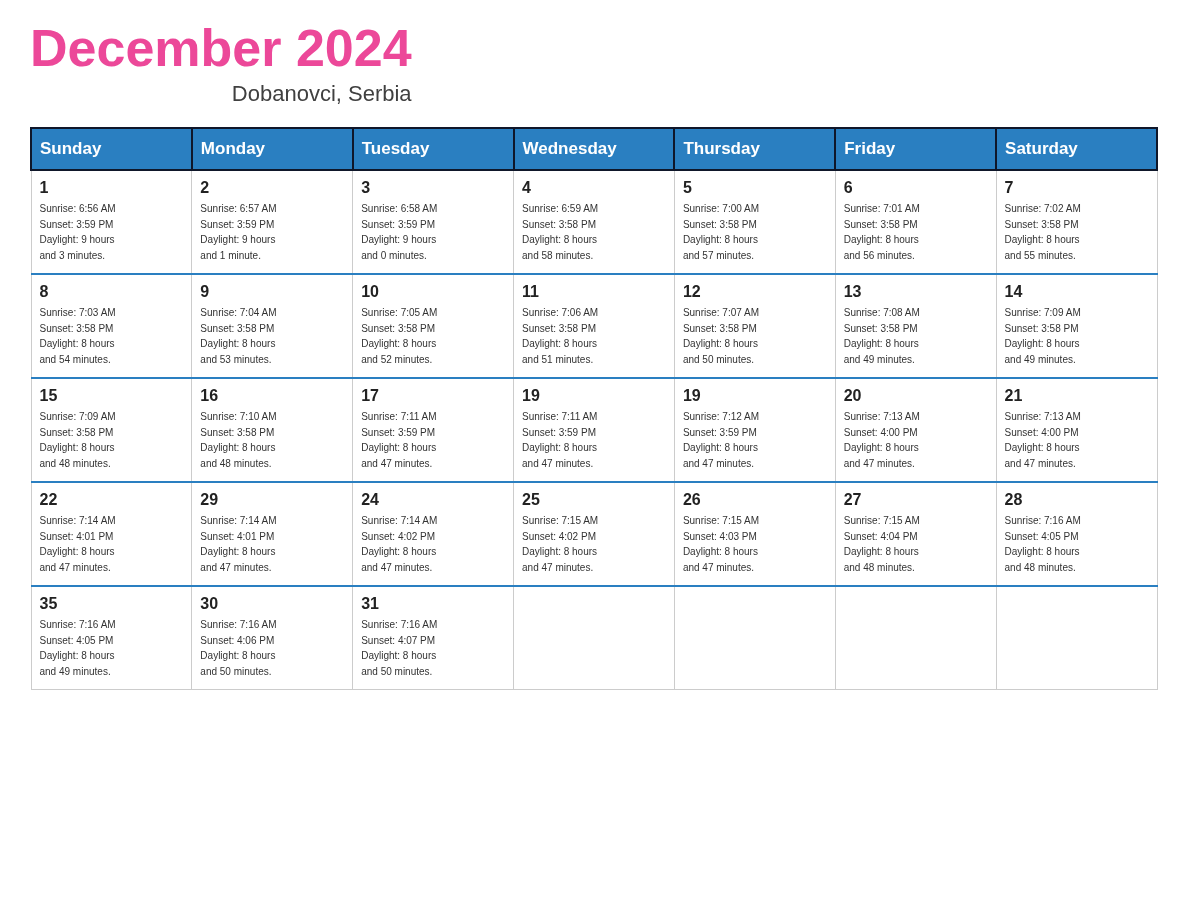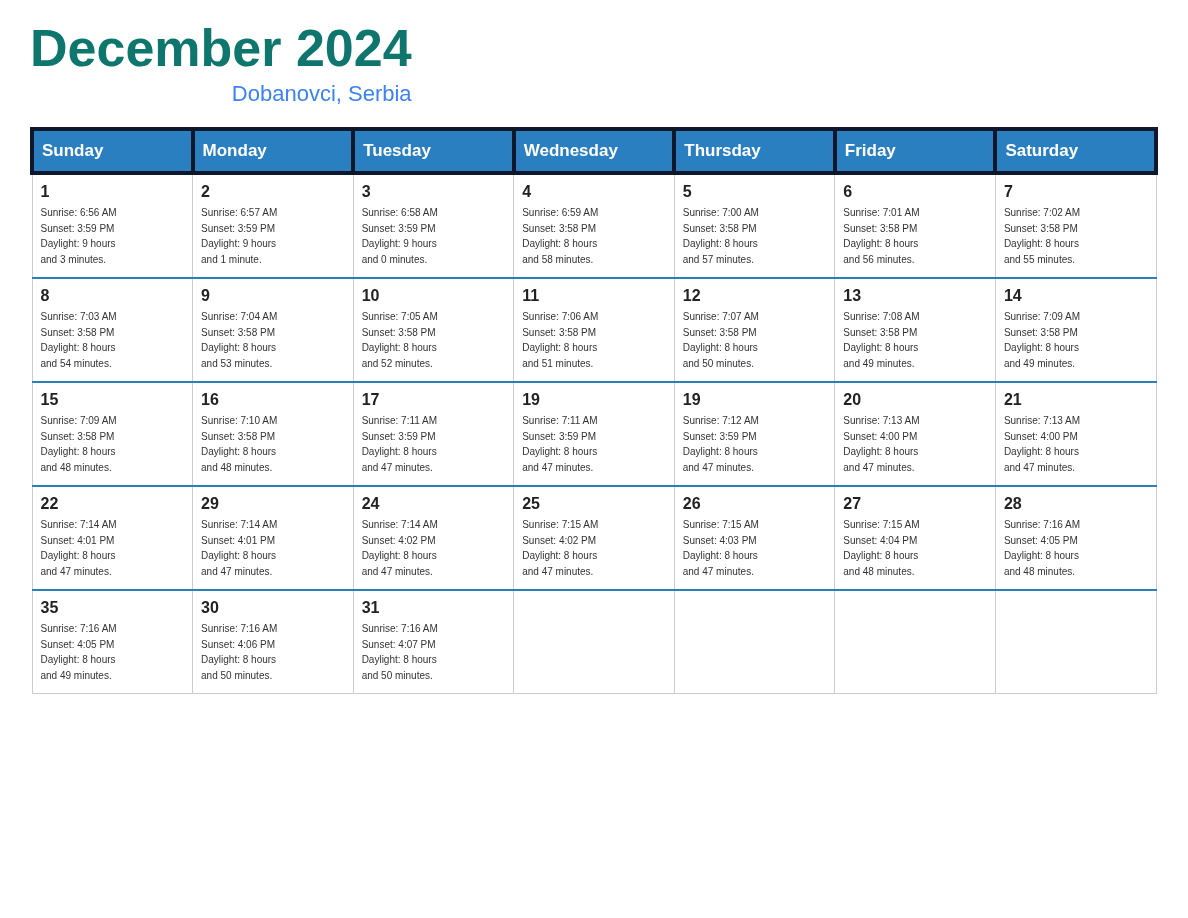--- a/index.html
+++ b/index.html
@@ -41,40 +41,40 @@
       border-bottom: 18px solid #1a6fae;
       margin-left: 4px;
       vertical-align: middle;
     }
     .title-block {
       text-align: right;
     }
     .month-title {
       font-size: 52px;
       font-weight: bold;
-      color: #0f766e;
+      color: #ec4899;
       line-height: 1.1;
     }
     .location {
       font-size: 22px;
-      color: #3b82f6;
+      color: #404040;
       margin-top: 4px;
     }
     .calendar {
       width: 100%;
       border-collapse: collapse;
     }
     .calendar th {
       background-color: #2a7fc1;
       color: #fff;
       font-size: 17px;
       font-weight: bold;
       padding: 10px 8px;
       text-align: left;
-      border: 4px solid #0f172a;
+      border: 2px solid #0f172a;
     }
     .calendar td {
       vertical-align: top;
       padding: 8px 8px 10px 8px;
       border: 1px solid #ccc;
       border-top: 2px solid #2a7fc1;
       font-size: 13px;
       color: #333;
       width: calc(100% / 7);
       min-height: 100px;

